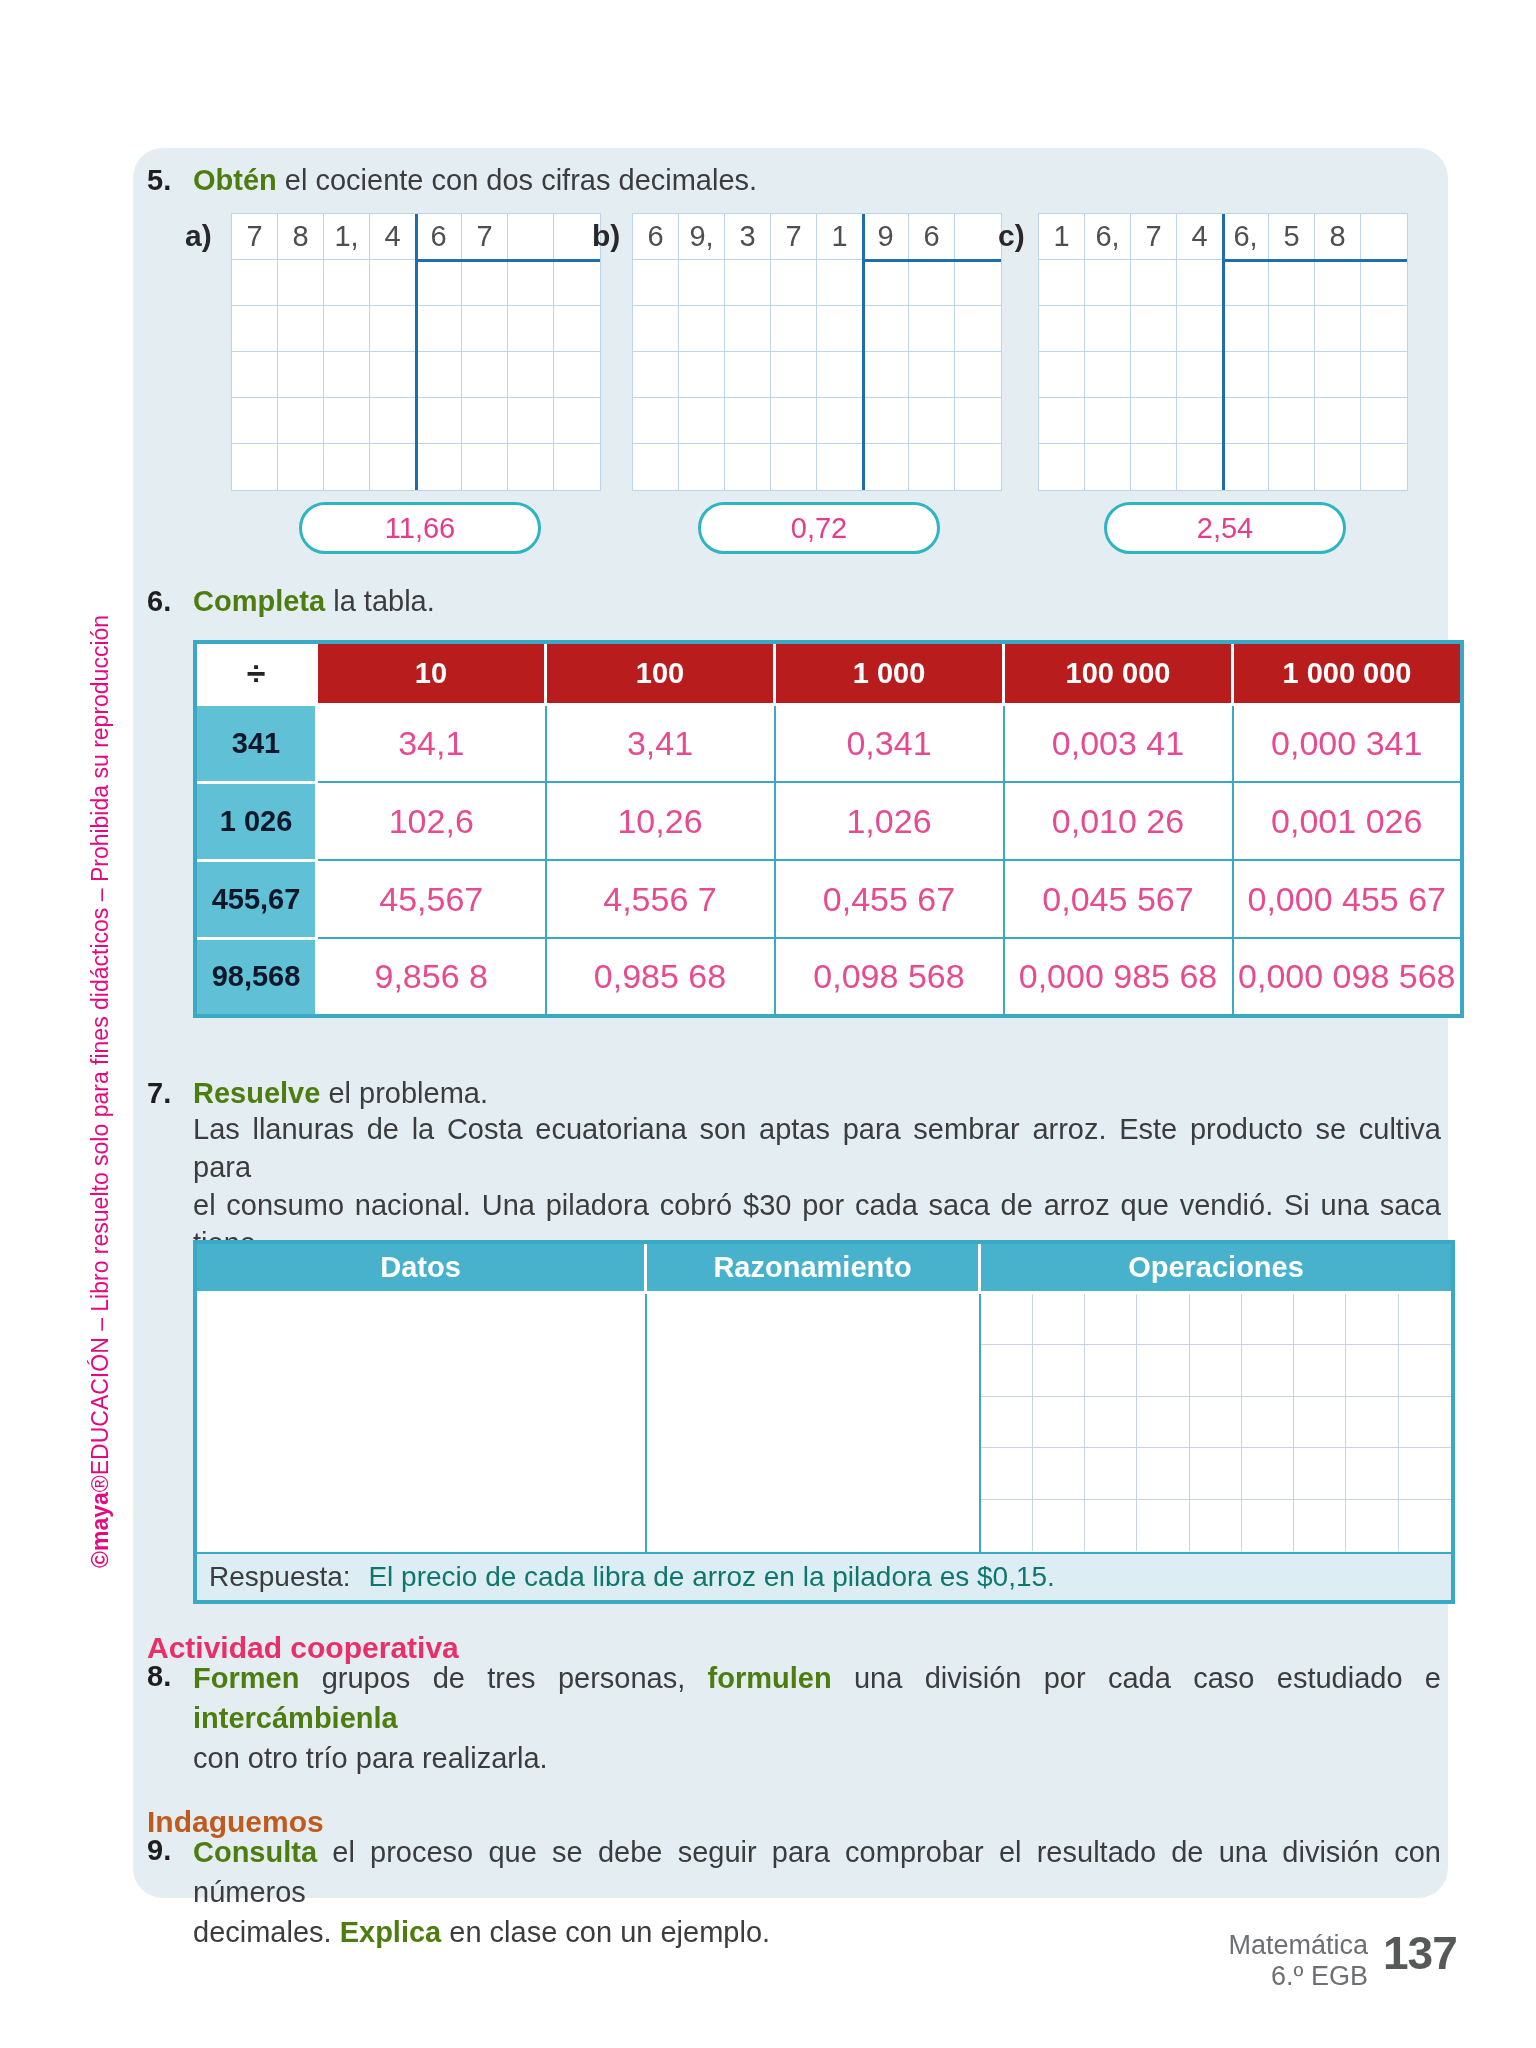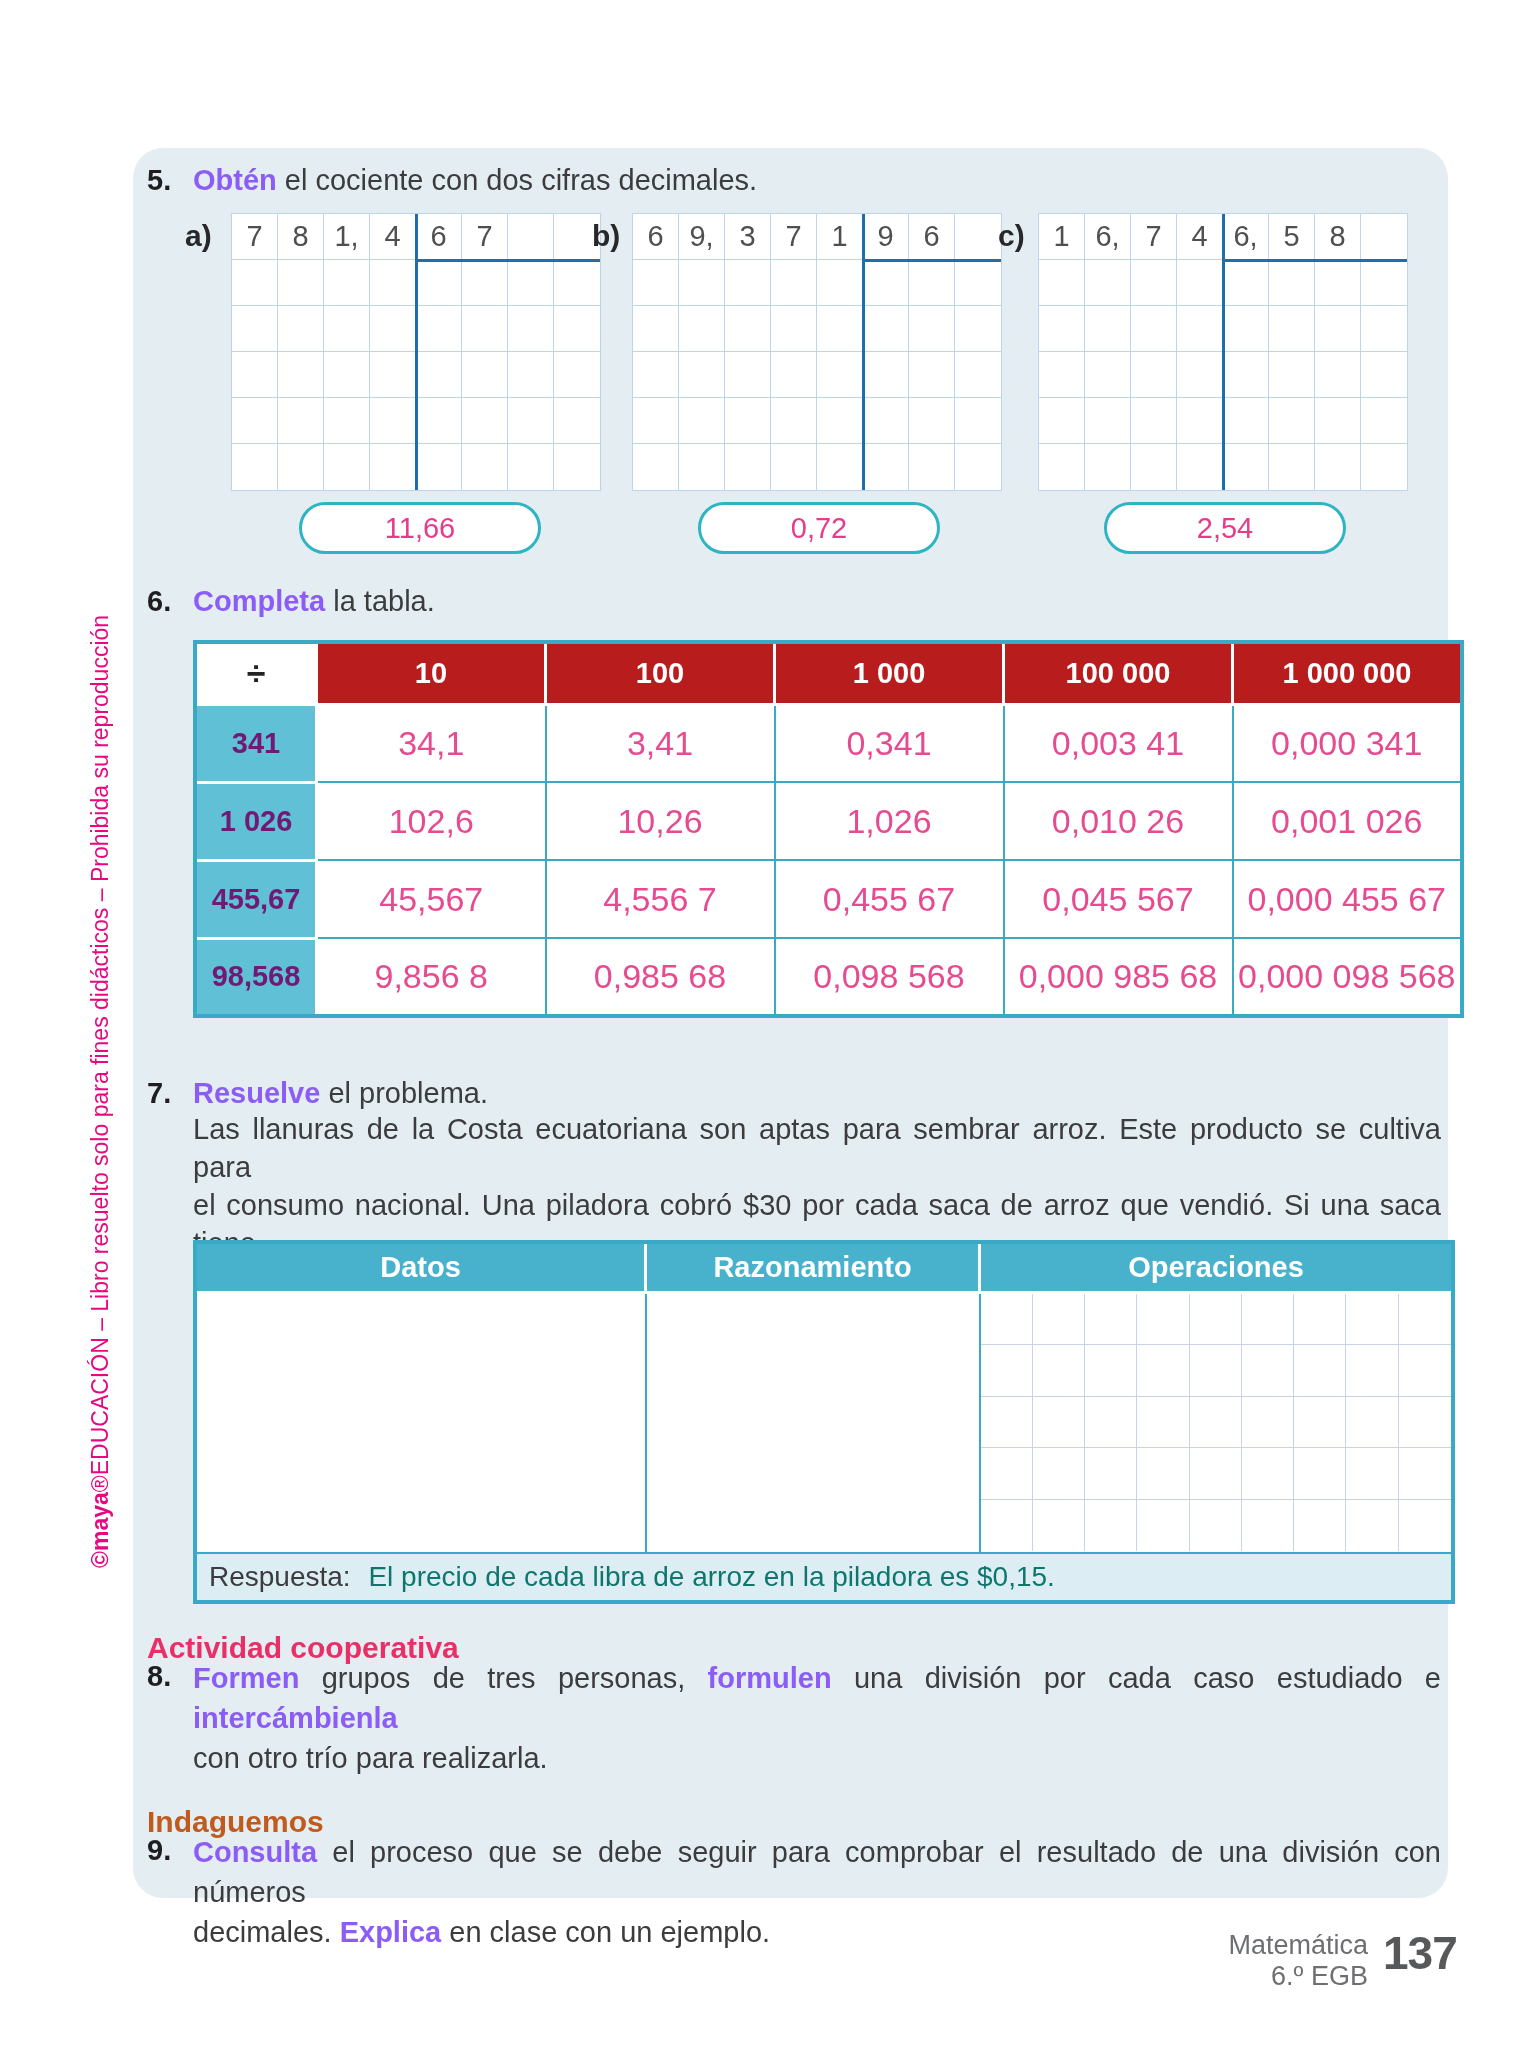--- a/index.html
+++ b/index.html
@@ -7,21 +7,21 @@
     width:1536px;height:2048px;position:relative;background:#ffffff;
     font-family:"Liberation Sans", sans-serif;color:#3c3c3e;overflow:hidden;
   }
   .panel{
     position:absolute;left:133px;top:148px;width:1315px;height:1750px;
     background:#e4eef2;border-radius:30px;
   }
   
   .item-num{position:absolute;font-weight:bold;color:#1e1e20;font-size:29px;line-height:36px;}
   .item-title{position:absolute;font-size:29px;line-height:36px;color:#3c3c3e;}
-  .b{font-weight:bold;color:#8b5cf6;}
+  .b{font-weight:bold;color:#4d7c0f;}
   .section-head{position:absolute;font-size:30px;font-weight:bold;line-height:34px;margin-top:17px;}
   .lines{position:absolute;width:1248px;font-size:29px;line-height:40px;color:#3c3c3e;}
   .jline{text-align:justify;text-align-last:justify;}
   
   .dgrid{
     position:absolute;top:213px;width:368px;height:276px;background:#ffffff;
     border:1px solid #bdd5ec;display:grid;
     grid-template-columns:repeat(8,1fr);grid-template-rows:repeat(6,1fr);
   }
   .dg-cell{
@@ -39,21 +39,21 @@
     position:absolute;top:502px;width:236px;height:46px;background:#ffffff;
     border:3px solid #2eb4c2;border-radius:26px;display:flex;align-items:center;
     justify-content:center;font-size:29px;color:#e63a8a;
   }
   
   table.t6{position:absolute;left:193px;top:640px;border-collapse:collapse;
     border:4px solid #3aa9c5;background:#ffffff;table-layout:fixed;}
   .t6 th,.t6 td{padding:0;text-align:center;vertical-align:middle;}
   .t6 .corner{background:#ffffff;color:#232325;font-size:34px;font-weight:bold;border:3px solid #ffffff;}
   .t6 .colhead{background:#b91c1c;color:#ffffff;font-size:29px;font-weight:bold;border:3px solid #ffffff;}
-  .t6 .rowhead{background:#60c0d5;color:#701a75;font-size:29px;font-weight:bold;border:3px solid #ffffff;}
+  .t6 .rowhead{background:#60c0d5;color:#0f172a;font-size:29px;font-weight:bold;border:3px solid #ffffff;}
   .t6 .val{background:#ffffff;color:#e64b90;font-size:34px;border:2px solid #3aa9c5;}
   
   table.t7{position:absolute;left:193px;top:1240px;border-collapse:collapse;
     border:4px solid #3aa9c5;background:#ffffff;table-layout:fixed;}
   .t7 th{background:#48b2cc;color:#ffffff;font-size:29px;font-weight:bold;
     border:3px solid #ffffff;padding:0;text-align:center;vertical-align:middle;}
   .t7 td{border:2px solid #3aa9c5;padding:0;vertical-align:top;background:#ffffff;}
   .ops{display:grid;width:100%;height:258px;
     grid-template-columns:repeat(9,1fr);grid-template-rows:repeat(5,1fr);}
   .ops>div{border-right:1px solid #c8d4e6;border-bottom:1px solid #c8d4e6;}

